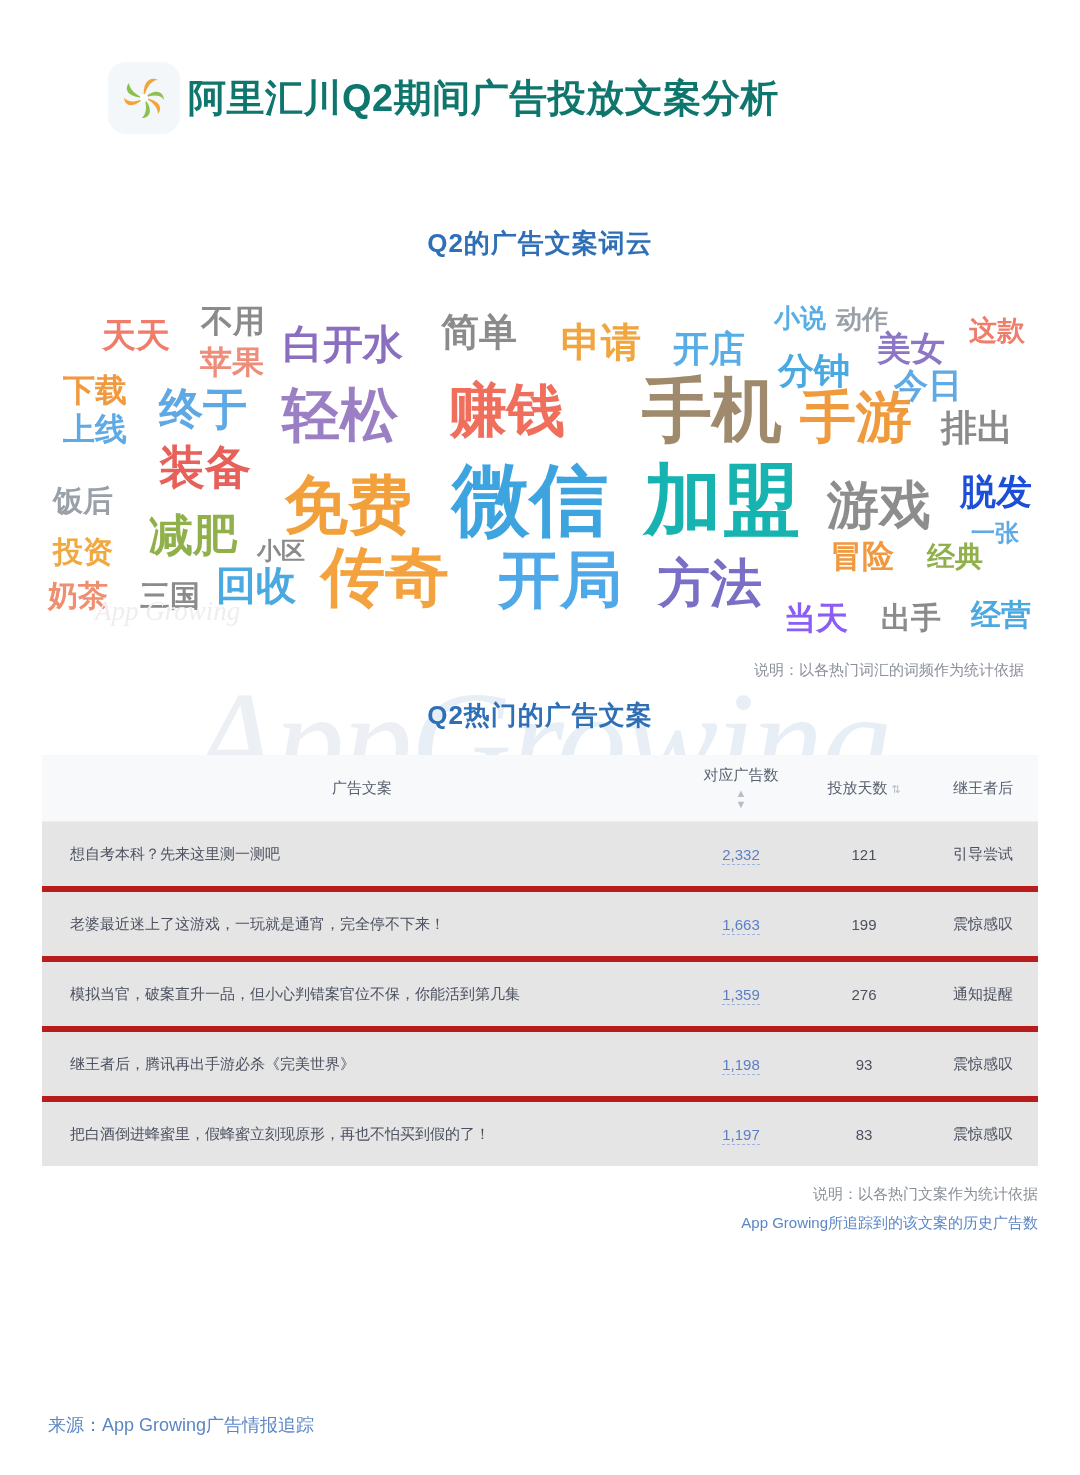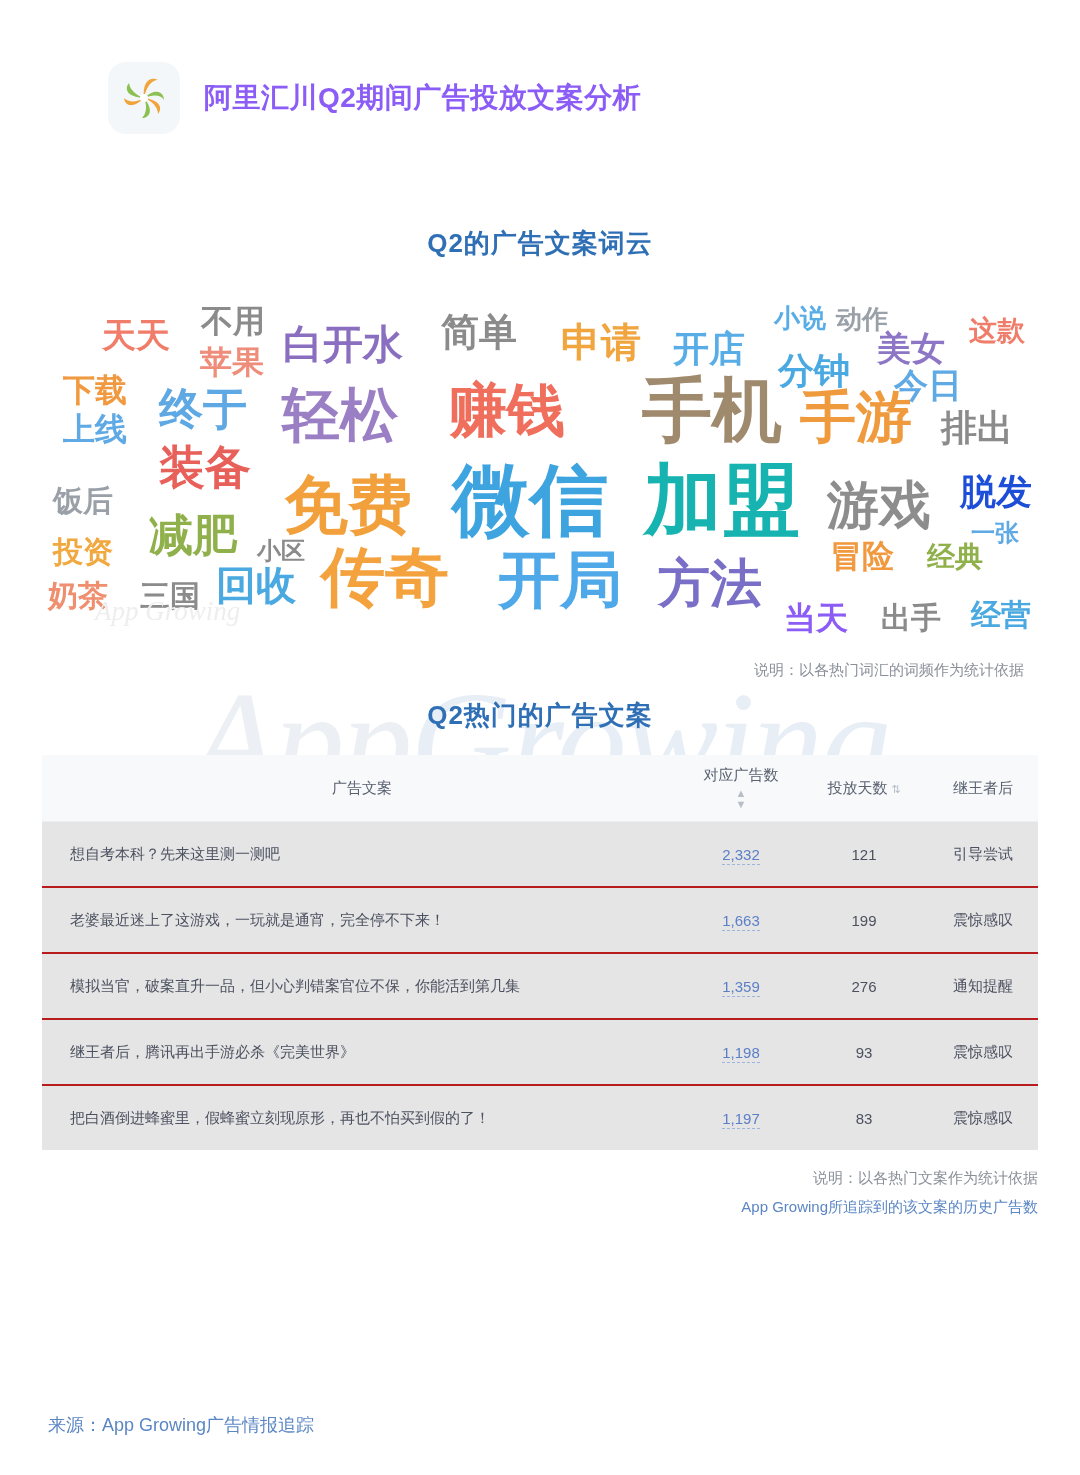--- a/index.html
+++ b/index.html
@@ -27,24 +27,24 @@
     height: 72px;
     border-radius: 18px;
     background: #f4f7fa;
     display: flex;
     align-items: center;
     justify-content: center;
     flex: 0 0 auto;
   }
   .logo svg { display:block; }
   .header-title {
-    font-size: 28px;
+    font-size: 38px;
     font-weight: bold;
-    color: #8b5cf6;
-    margin-left: 24px;
+    color: #0f766e;
+    margin-left: 8px;
     letter-spacing: 0.5px;
   }
 
   
   .section-title {
     text-align: center;
     font-size: 26px;
     font-weight: bold;
     color: #2f6fb5;
     letter-spacing: 1px;
@@ -133,21 +133,21 @@
   }
   table.data thead th .inline-sort {
     font-size: 11px;
     color: #b7bec8;
     margin-left: 4px;
   }
   table.data td {
     height: 62px;
     font-size: 15px;
     color: #4c5160;
-    border-bottom: 2px solid #b91c1c;
+    border-bottom: 6px solid #b91c1c;
     vertical-align: middle;
   }
   table.data tr:last-child td { border-bottom: none; }
   td.copy { padding-left: 28px; text-align: left; }
   td.num { text-align: center; }
   td.days { text-align: center; color: #7b818d; font-size: 14px; }
   td.tag { text-align: center; color: #7b818d; font-size: 14px; }
   .adcount {
     color: #5b7fc7;
     border-bottom: 1px dashed #9fb4dd;

